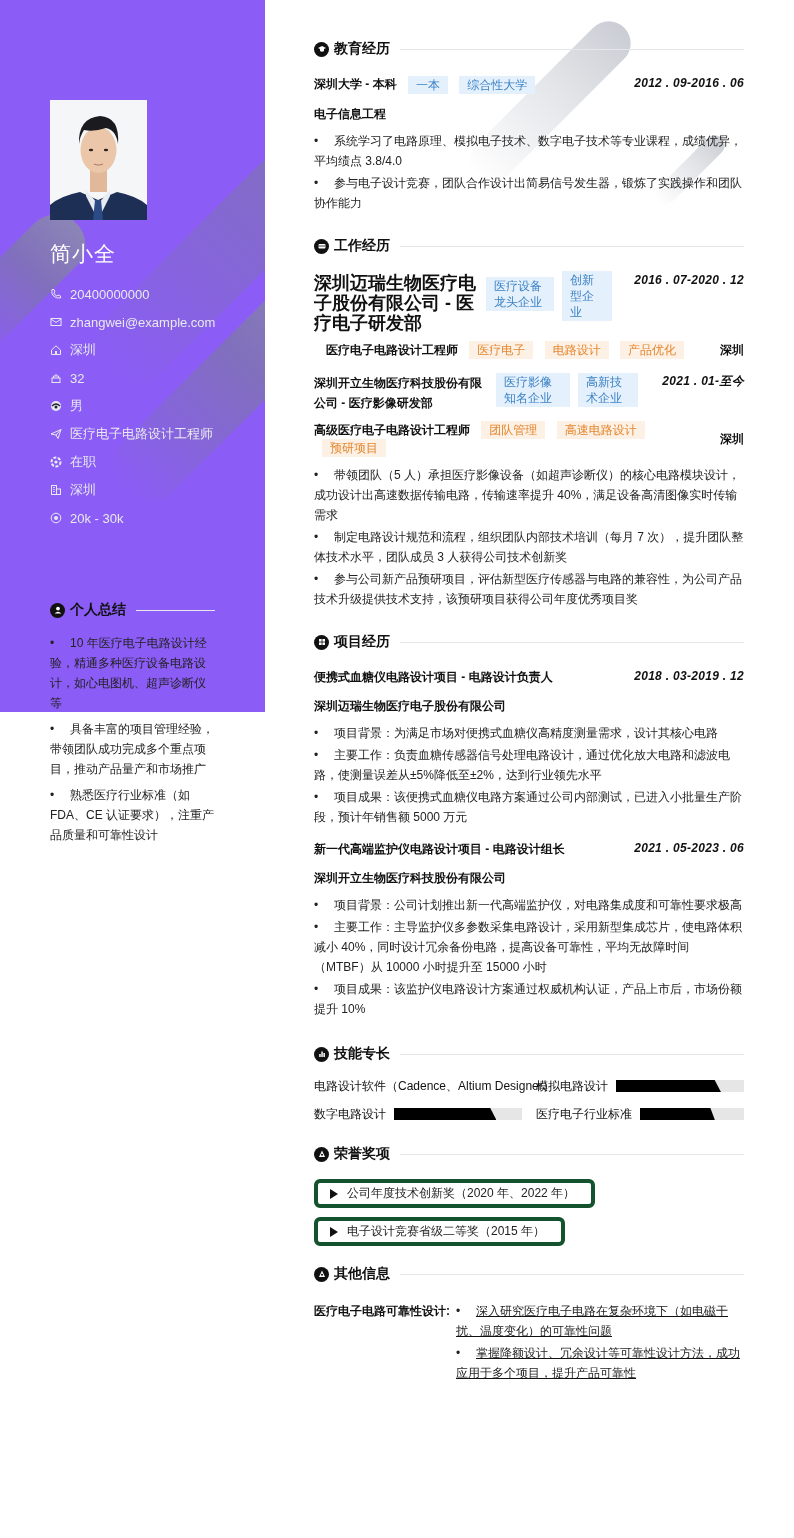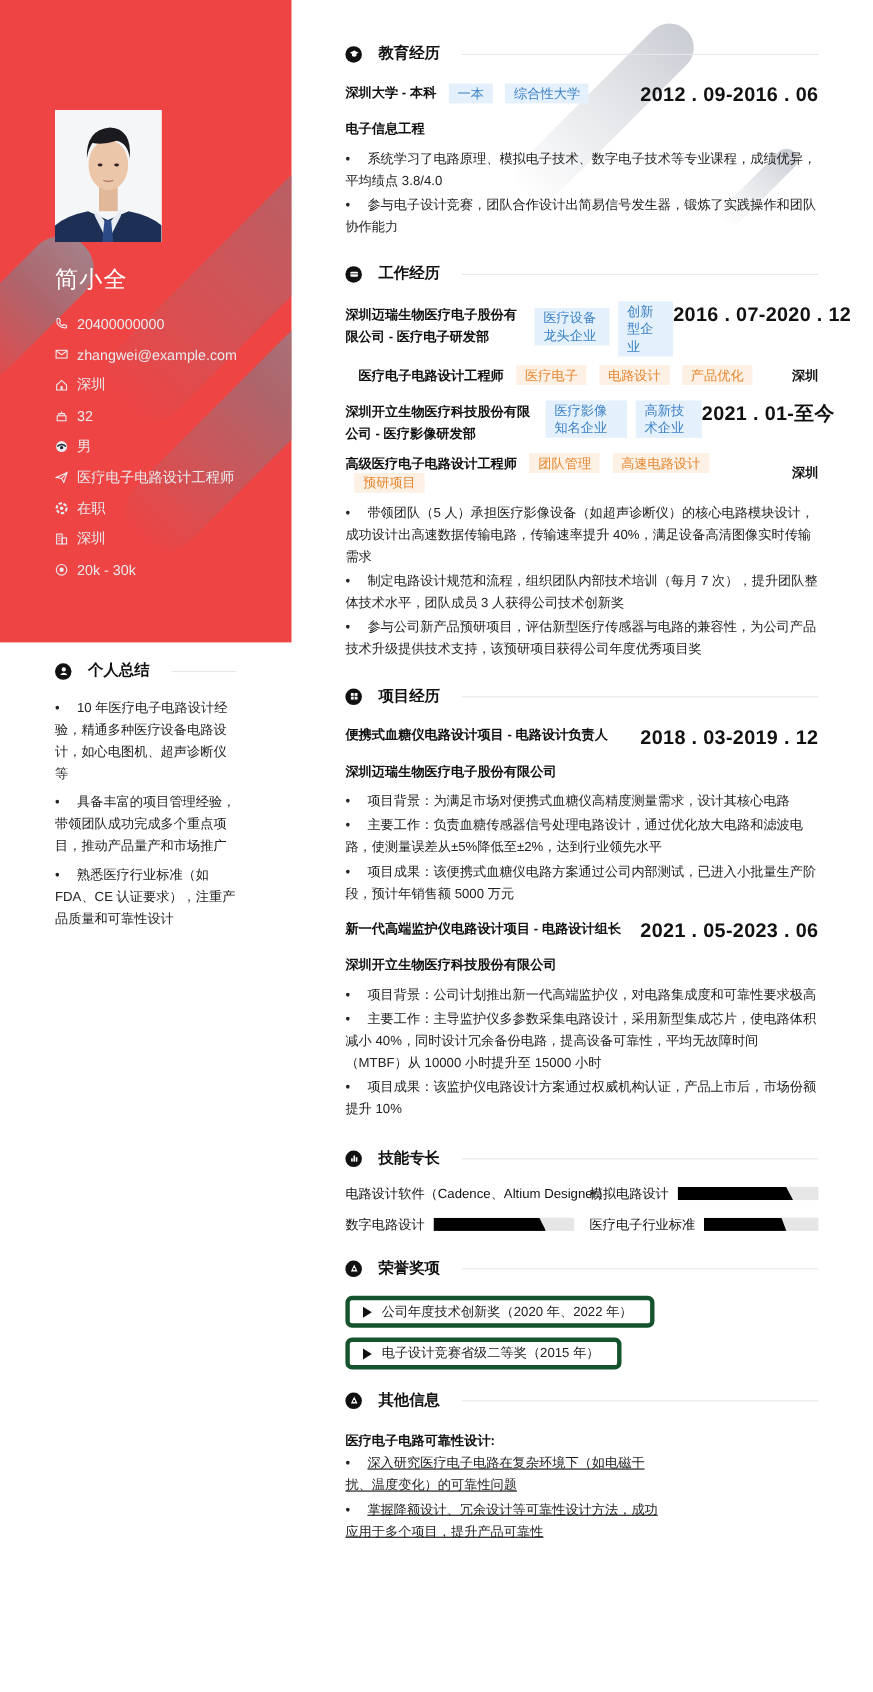--- a/index.html
+++ b/index.html
@@ -1,55 +1,55 @@
 <!DOCTYPE html>
 <html><head>
 <meta charset="utf-8">
 <style>
   * { box-sizing: border-box; margin: 0; padding: 0; }
   html, body { width: 794px; height: 1538px; background: #ffffff; overflow: hidden; }
   body { font-family: "Liberation Sans", "DejaVu Sans", sans-serif; color: #111; position: relative; }
 
   
-  .sidebar { position: absolute; left: 0; top: 0; width: 265px; height: 584px; background: #ef4444; overflow: hidden; }
+  .sidebar { position: absolute; left: 0; top: 0; width: 265px; height: 712px; background: #8b5cf6; overflow: hidden; }
   .stripe { position: absolute; border-radius: 40px; background: linear-gradient(90deg, rgba(120,128,140,0.0) 0%, rgba(120,128,140,0.55) 60%, rgba(140,148,160,0.75) 100%); transform: rotate(-45deg); transform-origin: center; }
   .stripe.s1 { width: 520px; height: 78px; left: 30px; top: 150px; }
   .stripe.s2 { width: 300px; height: 70px; left: 80px; top: 350px; }
   .stripe.s3 { width: 160px; height: 60px; left: -60px; top: 250px; }
 
   .photo { position: absolute; left: 50px; top: 100px; width: 97px; height: 120px; background: #f4f5f7; overflow: hidden; }
   .photo svg { width: 100%; height: 100%; display: block; }
   .name { position: absolute; left: 50px; top: 240px; font-size: 21px; color: #fff; font-weight: 500; letter-spacing: 1px; }
   .contact-list { position: absolute; left: 50px; top: 280px; }
   .contact-item { display: flex; align-items: center; height: 28px; color: #e8eaee; font-size: 13px; }
   .contact-item .ic { width: 12px; height: 12px; margin-right: 8px; display: inline-flex; align-items: center; justify-content: center; }
   .contact-item .ic svg { width: 12px; height: 12px; }
 
   
   .summary { position: absolute; left: 50px; top: 601px; width: 165px; }
-  .sec-head { display: flex; align-items: center; gap: 10px; }
+  .sec-head { display: flex; align-items: center; }
   .sec-head .hic { width: 15px; height: 15px; border-radius: 50%; background: #111; display: inline-flex; align-items: center; justify-content: center; margin-right: 5px; }
   .sec-head .hic svg { width: 10px; height: 10px; }
   .sec-head .title { font-size: 14px; font-weight: 700; color: #111; white-space: nowrap; }
   .sec-head .line { flex: 1; height: 1px; background: #e6e7ea; margin-left: 10px; }
   .summary ul { list-style: none; margin-top: 14px; }
   .summary li { font-size: 12px; line-height: 20px; color: #222; margin-bottom: 6px; }
   .bul::before { content: "•"; display: inline-block; width: 20px; padding-left: 0; }
 
   
   .main { position: absolute; left: 314px; top: 40px; width: 430px; }
   .deco { position: absolute; border-radius: 30px; background: linear-gradient(90deg, rgba(200,203,210,0) 0%, rgba(190,194,202,0.45) 60%, rgba(180,184,194,0.7) 100%); transform: rotate(-45deg); pointer-events: none; }
   .deco.d1 { width: 210px; height: 44px; left: 445px; top: 80px; }
   .deco.d2 { width: 90px; height: 20px; left: 645px; top: 160px; }
 
   .section { position: relative; margin-bottom: 0; }
   .row-between { display: flex; justify-content: space-between; align-items: flex-start; }
   .b { font-weight: 700; }
   .t13 { font-size: 12px; }
-  .date { font-size: 18px; font-weight: 700; letter-spacing: 0.3px; white-space: nowrap; }
+  .date { font-size: 12px; font-weight: 700; letter-spacing: 0.3px; white-space: nowrap; font-style: italic; }
   .tag-blue { display: inline-block; background: #e5f0fd; color: #3b82c4; font-size: 12px; line-height: 16px; padding: 1px 8px; margin-left: 8px; vertical-align: middle; }
   .tag-orange { display: inline-block; background: #fdf0e4; color: #e5862d; font-size: 12px; line-height: 16px; padding: 1px 8px; margin-left: 8px; }
   .items li { list-style: none; font-size: 12px; line-height: 20px; color: #222; margin-bottom: 2px; }
   .items { margin-top: 8px; }
 
   .skill-grid { display: grid; grid-template-columns: 222px 208px; row-gap: 14px; margin-top: 16px; }
   .skill { display: flex; align-items: center; font-size: 12px; height: 14px; white-space: nowrap; }
   .skill .lbl { overflow: visible; }
   .bar { height: 12px; background: #e6e6e6; position: relative; margin-left: 8px; }
   .bar .fill { position: absolute; left: 0; top: 0; bottom: 0; background: #000; clip-path: polygon(0 0, 94% 0, 100% 100%, 0 100%); }
@@ -224,21 +224,21 @@
             <path d="M1.5 5 H8.5" stroke="#111" stroke-width="0.8"></path>
           </svg>
         </span>
       <span class="title">工作经历</span>
       <span class="line"></span>
     </div>
 
     <div style="margin-top:18px;">
       <div class="row-between">
         <div style="display:flex; align-items:flex-start;">
-          <div class="b" style="width:162px; font-size:12px; line-height:20px;">深圳迈瑞生物医疗电子股份有限公司 - 医疗电子研发部</div>
+          <div class="b" style="width:162px; font-size:18px; line-height:20px;">深圳迈瑞生物医疗电子股份有限公司 - 医疗电子研发部</div>
           <span class="tag-blue" style="width:68px; margin-left:10px; margin-top:4px;">医疗设备龙头企业</span>
           <span class="tag-blue" style="width:50px; margin-top:-2px;">创新型企业</span>
         </div>
         <span class="date">2016 . 07-2020 . 12</span>
       </div>
       <div class="row-between" style="margin-top:8px; align-items:center;">
         <div style="font-size:12px;padding-left:12px;">
           <span class="b">医疗电子电路设计工程师</span>
           <span class="tag-orange">医疗电子</span>
           <span class="tag-orange">电路设计</span>
@@ -379,21 +379,21 @@
     <div class="sec-head">
       <span class="hic">
           <svg viewBox="0 0 10 10">
             <path d="M5 1.5 L8 8 L2 8 Z" fill="#fff"></path>
             <circle cx="5" cy="5.8" r="1" fill="#111"></circle>
           </svg>
         </span>
       <span class="title">其他信息</span>
       <span class="line"></span>
     </div>
-    <div style="display:flex; margin-top:18px;flex-direction:column;">
+    <div style="display:flex; margin-top:18px;">
       <div class="b t13" style="width:142px; line-height:20px;">医疗电子电路可靠性设计:</div>
       <ul class="items" style="margin-top:0; width:288px;text-decoration:underline;">
         <li class="bul">深入研究医疗电子电路在复杂环境下（如电磁干扰、温度变化）的可靠性问题</li>
         <li class="bul">掌握降额设计、冗余设计等可靠性设计方法，成功应用于多个项目，提升产品可靠性</li>
       </ul>
     </div>
   </div>
 
 </div>
 

